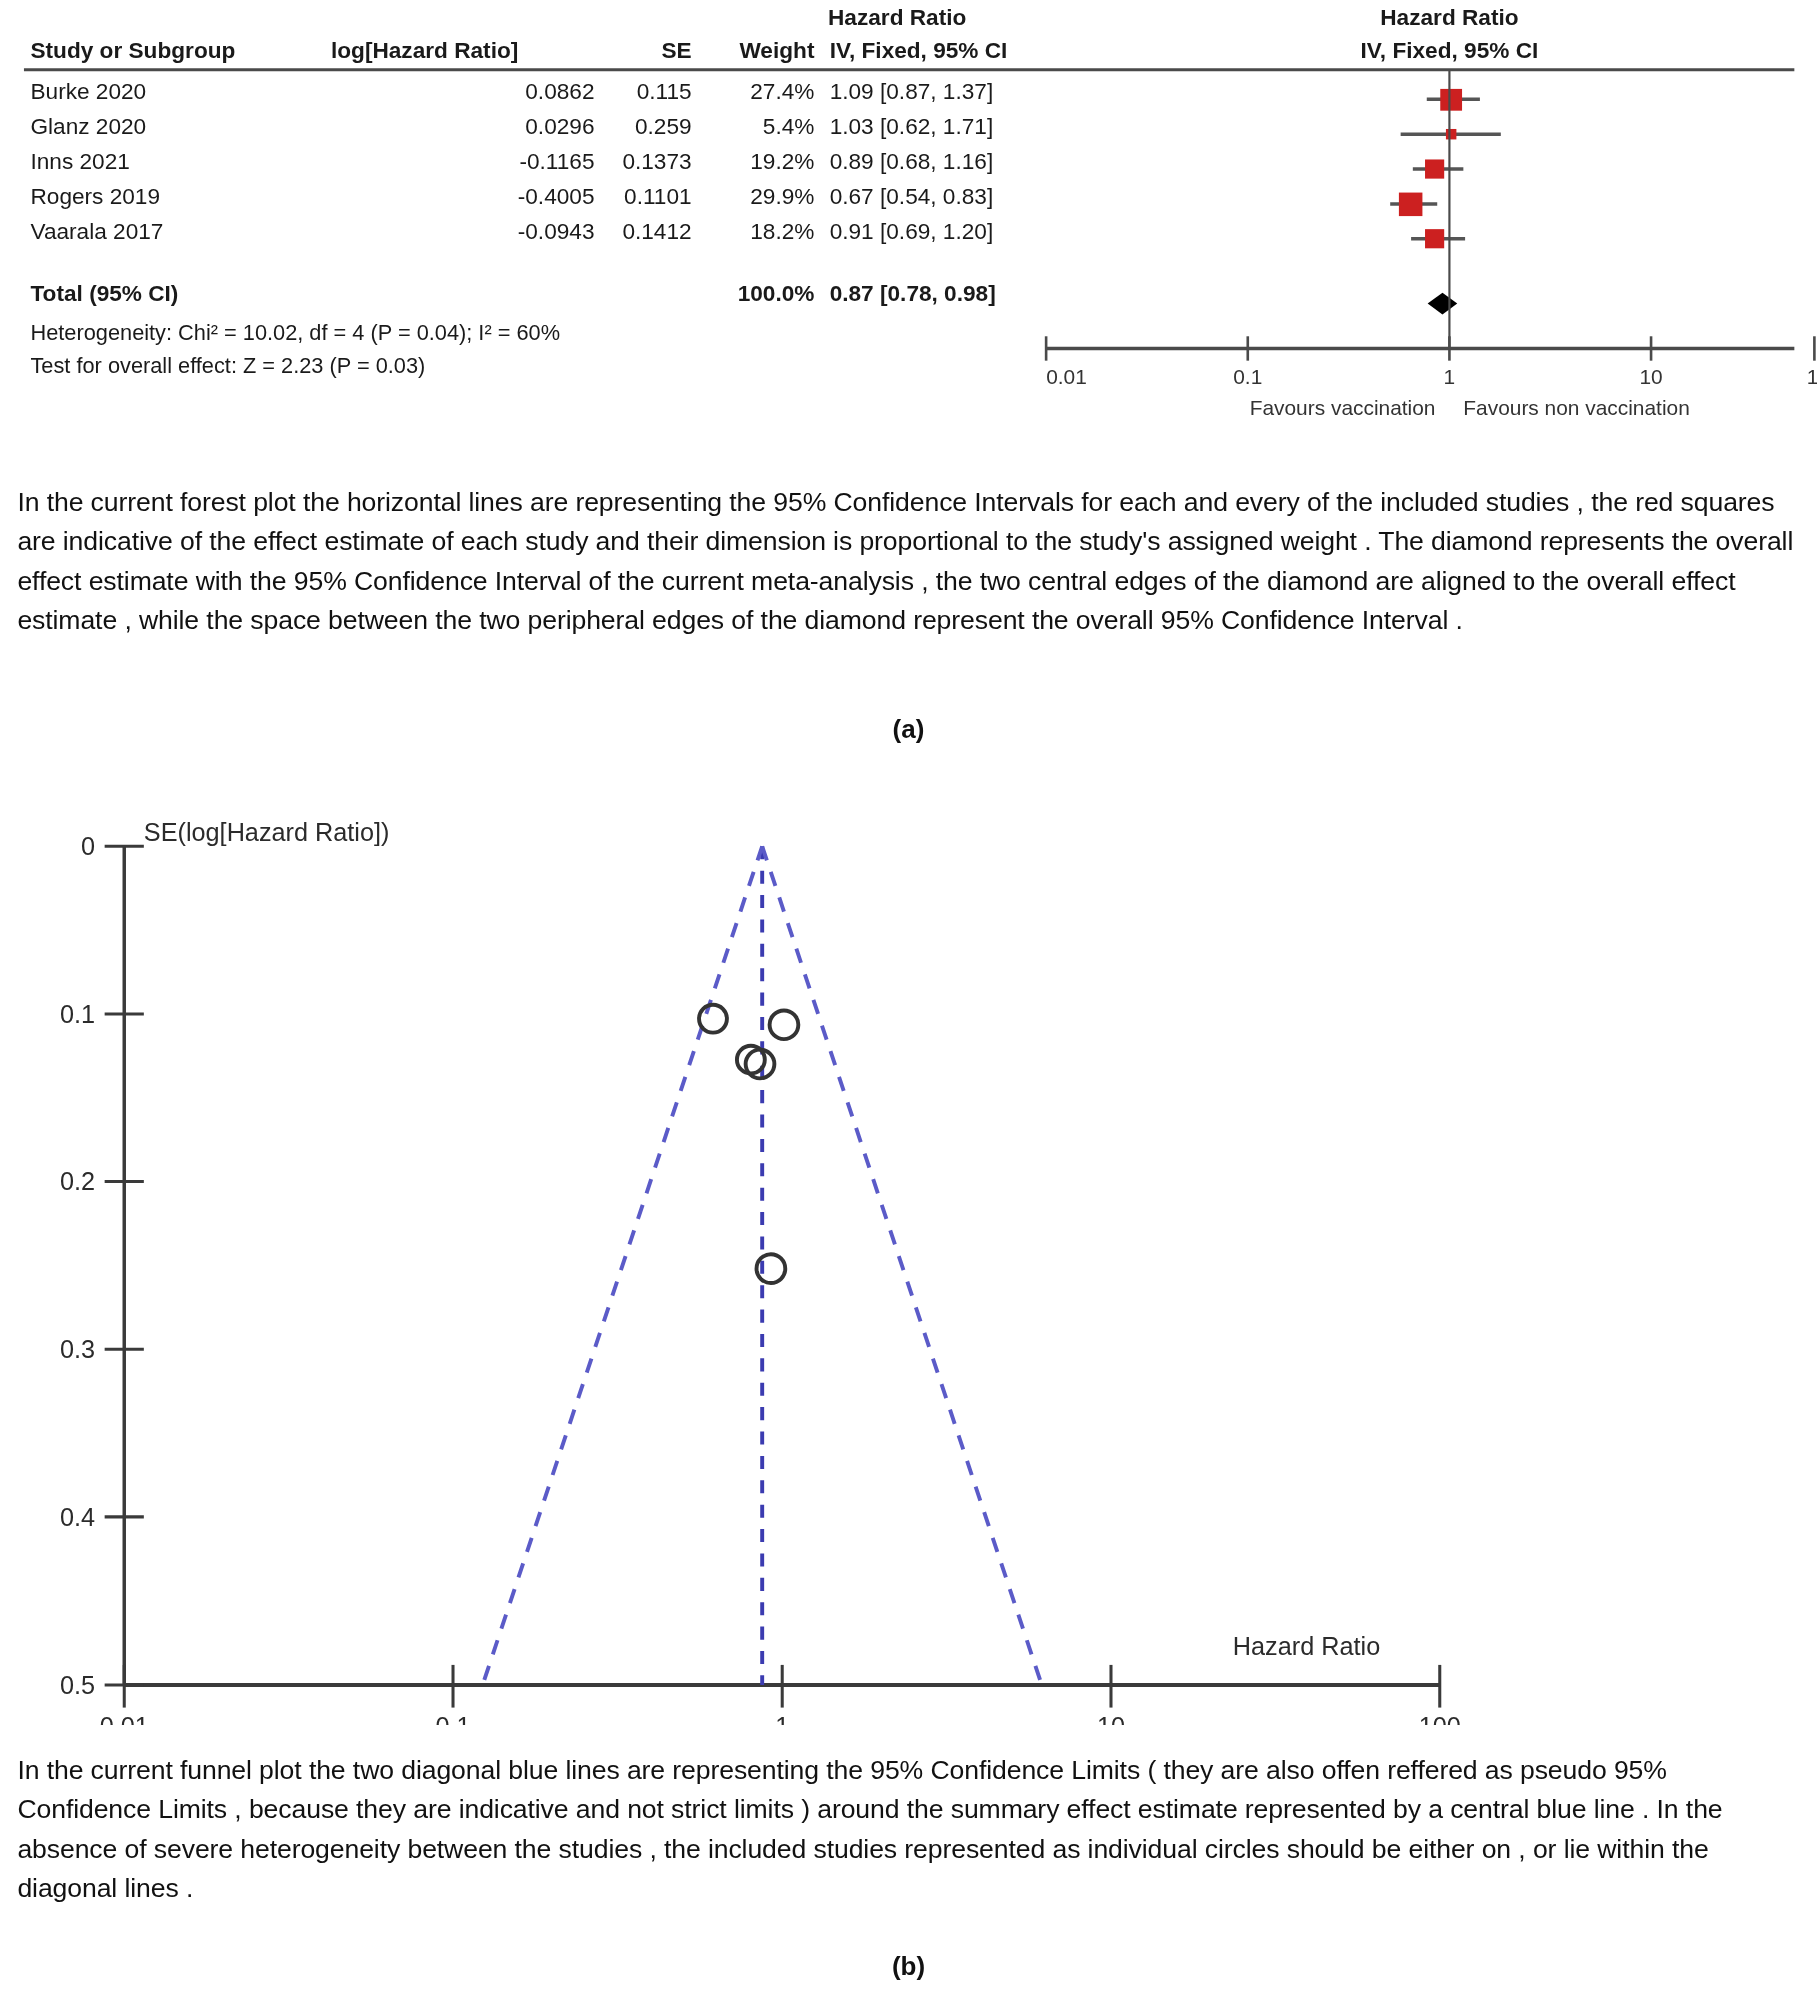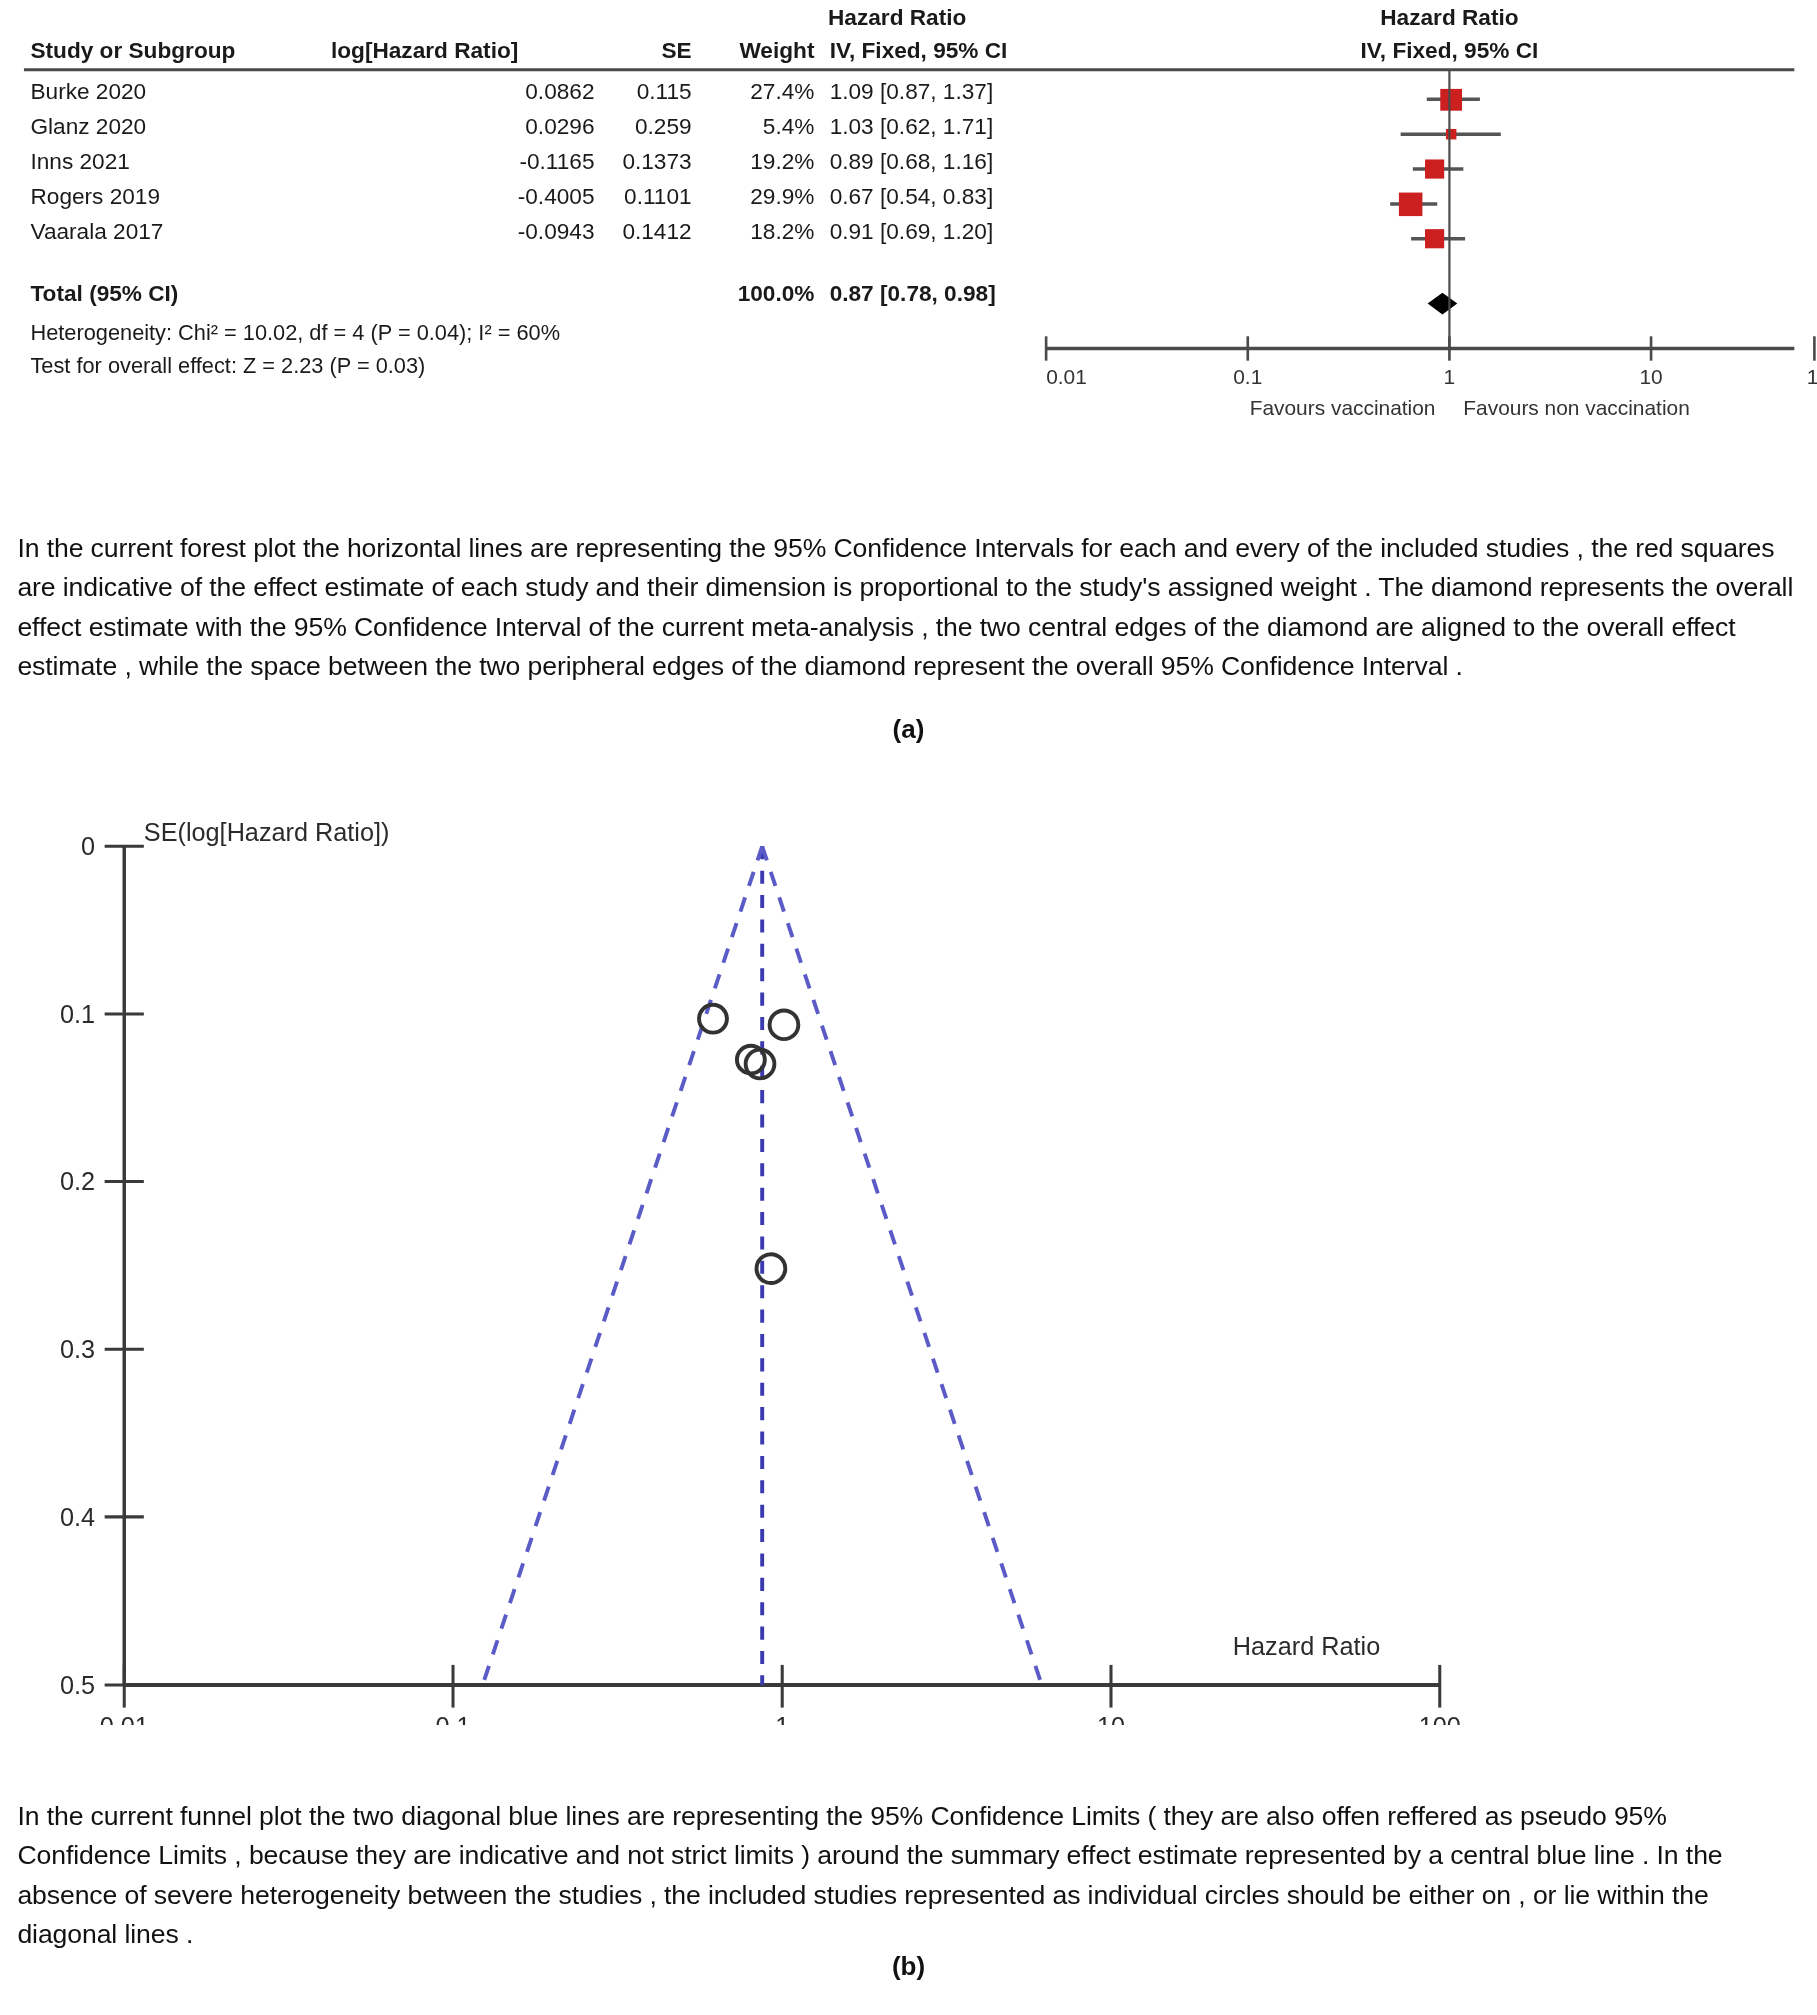--- a/index.html
+++ b/index.html
@@ -58,21 +58,20 @@
 
   
   .caption-block {
     position: absolute;
     left: 17.4px;
     width: 1777px;
     font-size: 26.6px;
     line-height: 1.48;
     color: #111111;
     letter-spacing: -0.1px;
-    margin-top: 46px;
   }
   #caption-a { top: 483px; }
   #caption-b { top: 1751px; }
 
   .panel-label {
     position: absolute;
     width: 1817px;
     text-align: center;
     font-size: 26px;
     font-weight: bold;

